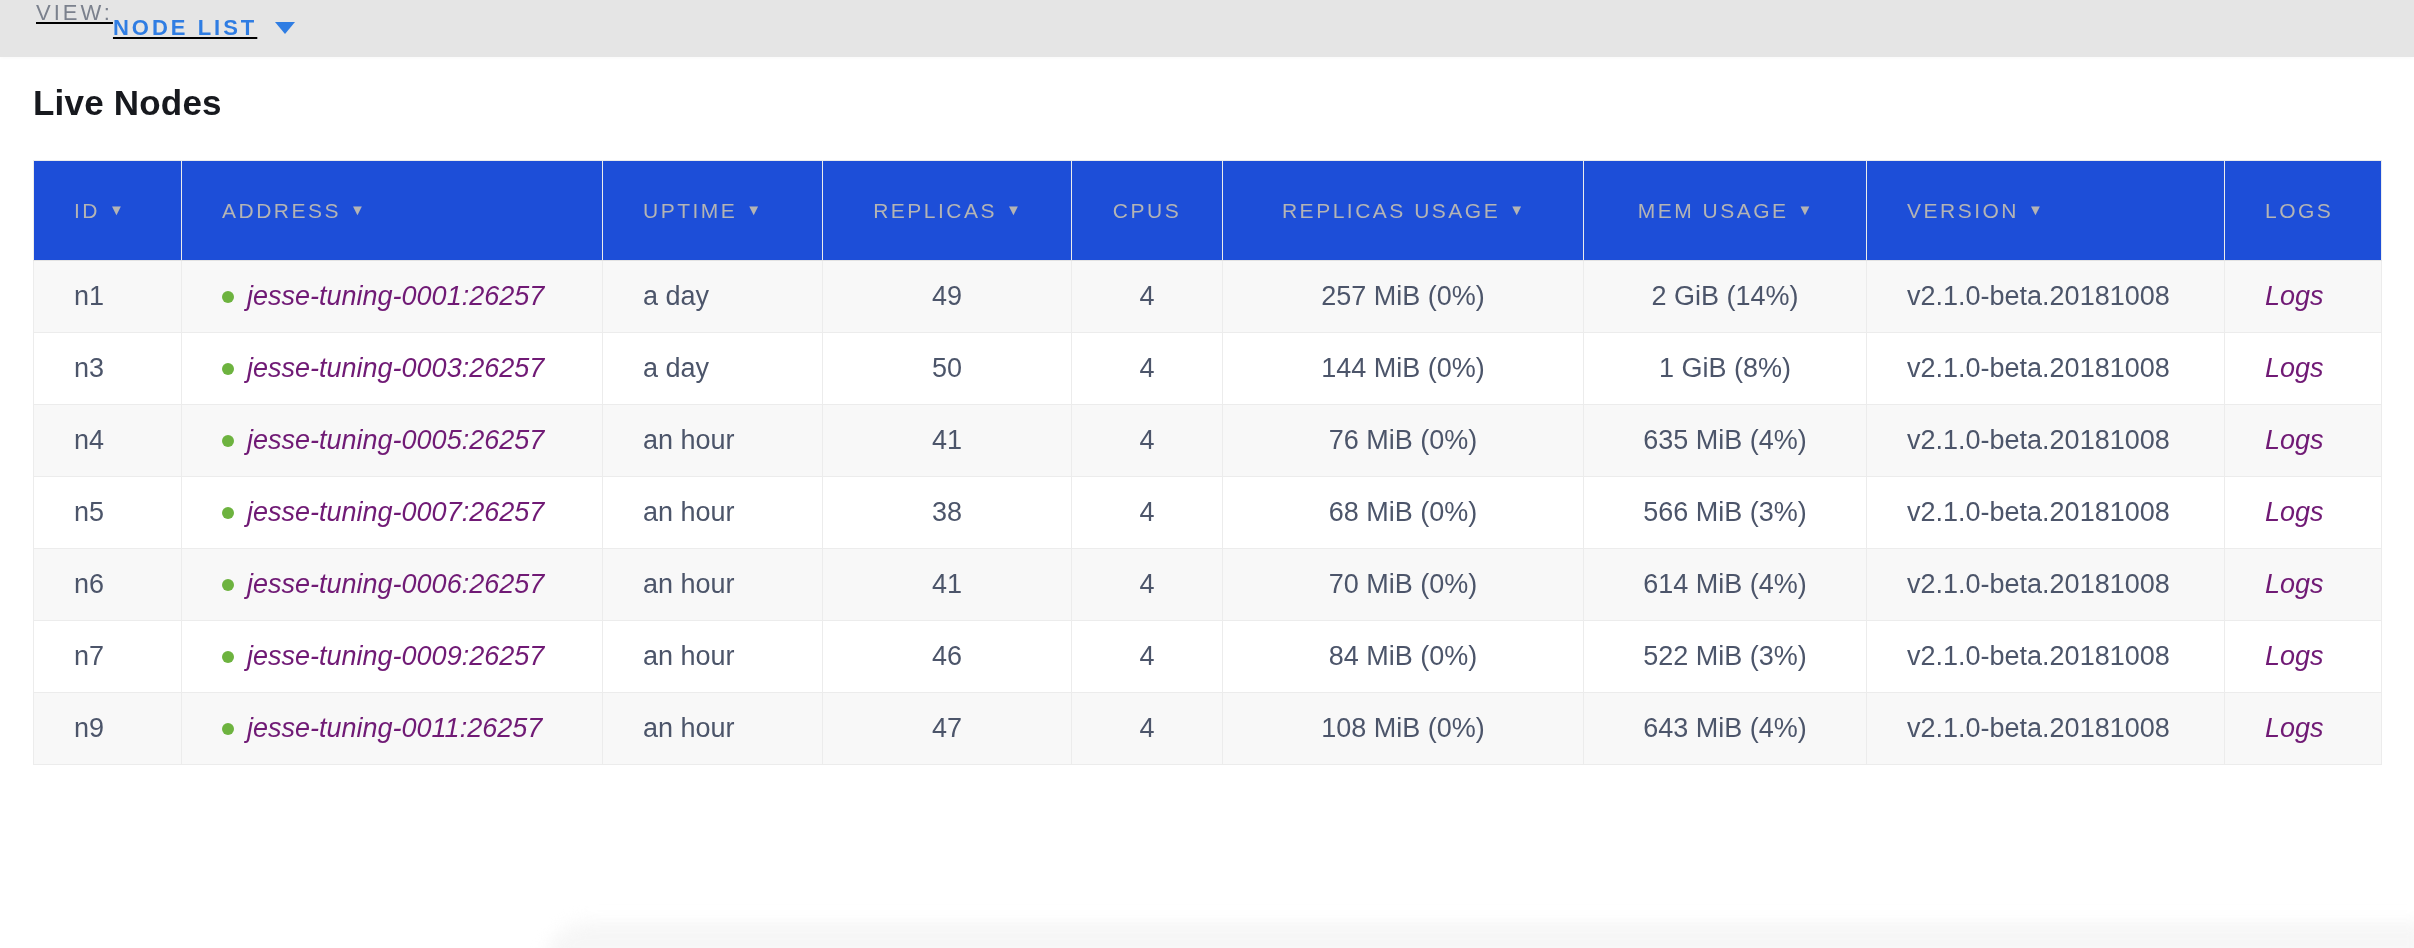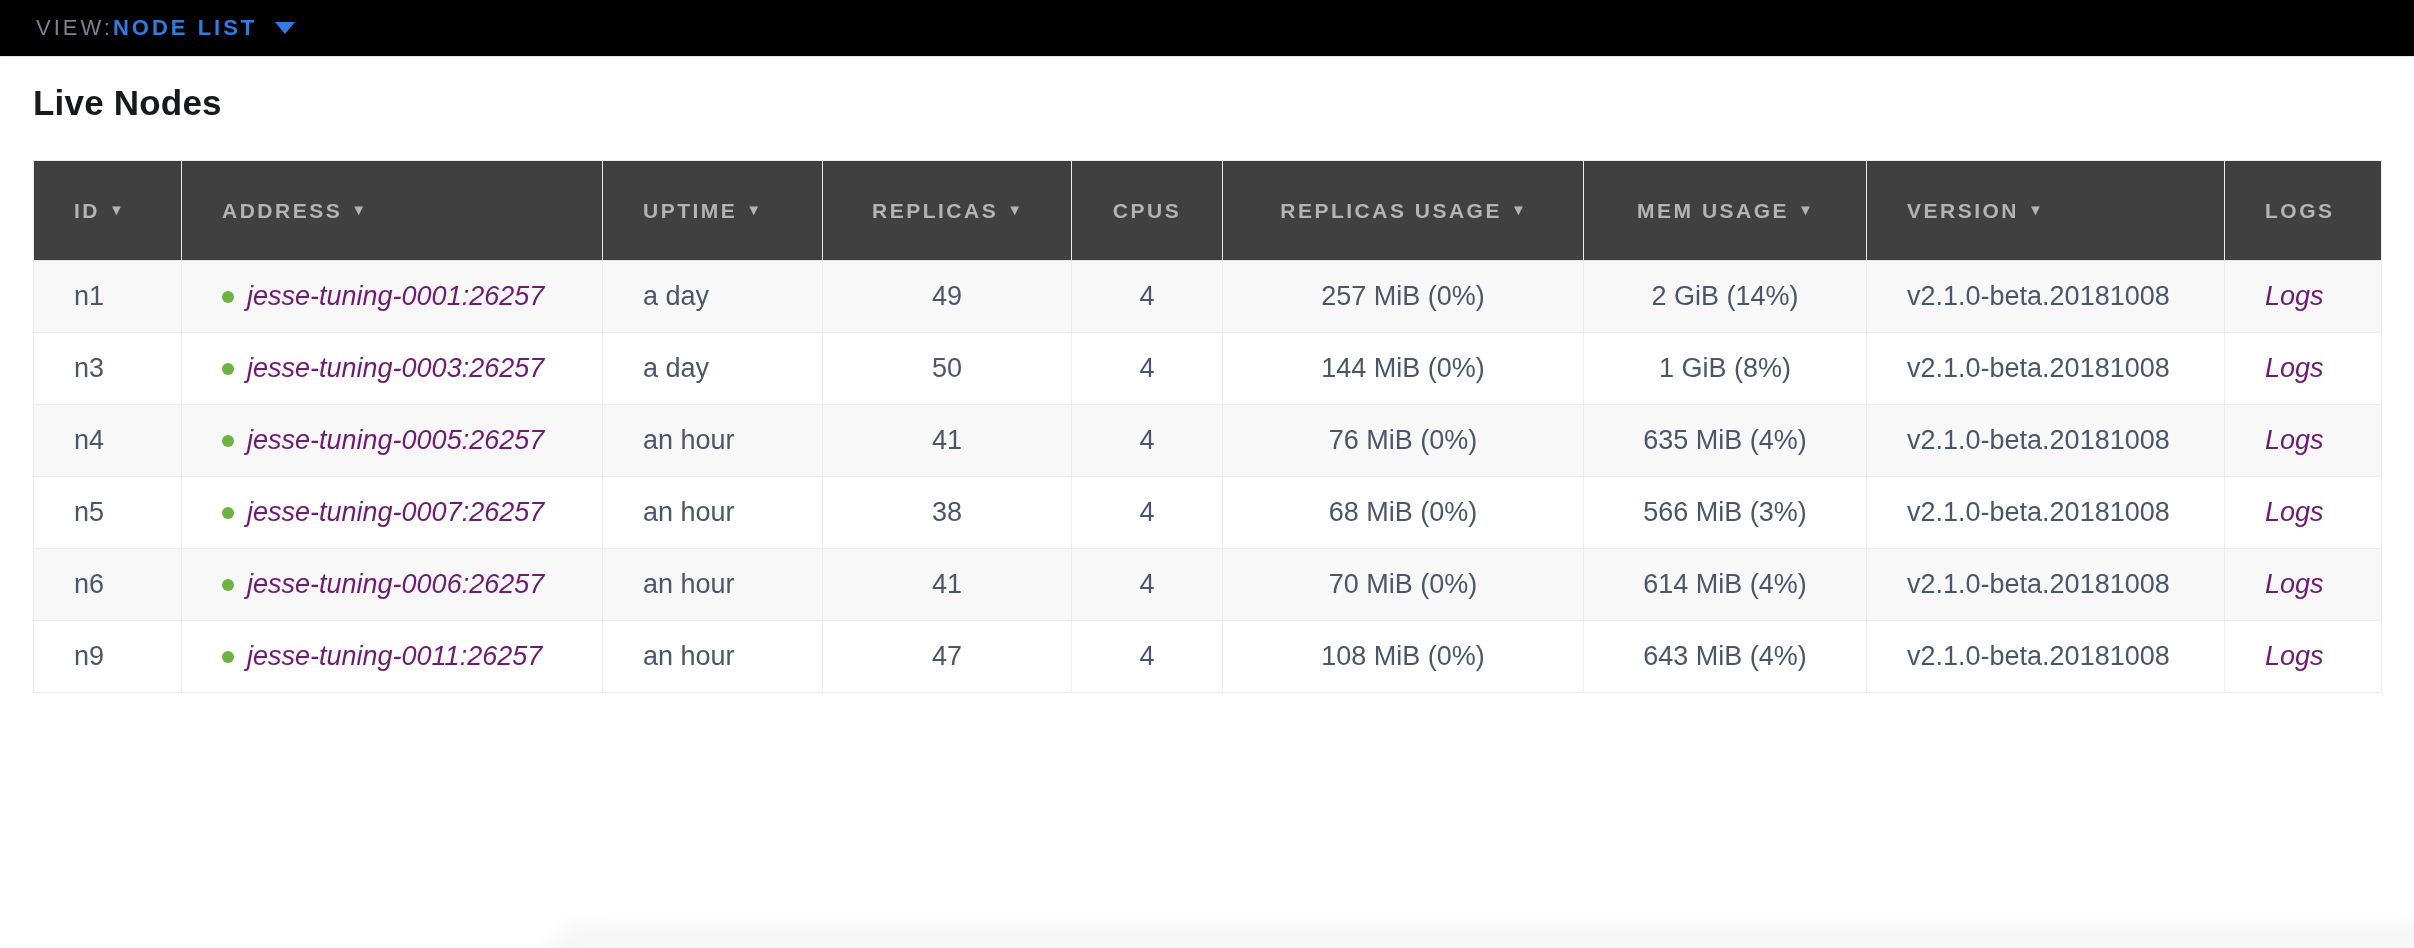--- a/index.html
+++ b/index.html
@@ -1,40 +1,40 @@
 <!DOCTYPE html>
 <html><head>
 <meta charset="utf-8">
 <style>
   * { margin:0; padding:0; box-sizing:border-box; }
   html,body { width:2414px; height:948px; background:#ffffff; overflow:hidden;
     font-family:"Liberation Sans", sans-serif; position:relative; }
 
   
-  .topbar { height:57px; background:#000000; border-bottom:1px solid #e5e5e5;
-    display:flex; align-items:center; padding-left:36px;
+  .topbar { height:57px; background:#e5e5e5; border-bottom:1px solid #e5e5e5;
+    display:flex; padding-left:36px;
     box-shadow:0 2px 3px rgba(0,0,0,0.02);text-decoration:underline; }
   .view-label { font-size:22px; letter-spacing:3px; color:#7b818d; }
   .view-select { display:flex; align-items:center; background:none; border:none;
     cursor:pointer; font-family:inherit; }
   .view-value { font-size:22px; letter-spacing:3px; color:#2f7de3; font-weight:700; }
   .caret { width:0; height:0; border-left:10px solid transparent;
     border-right:10px solid transparent; border-top:12px solid #2f7de3;
     margin-left:18px; display:inline-block; }
 
   
   .page-title { margin:26px 0 0 33px; font-size:35px; font-weight:700;
     color:#17191e; letter-spacing:0.2px; }
 
   
   table.nodes { border-collapse:collapse; table-layout:fixed; width:2348px;
     margin:37px 0 0 33px; background:#ffffff; }
   th, td { border:1px solid #ececec; vertical-align:middle; }
-  thead th { height:100px; font-size:21px; font-weight:700; letter-spacing:2.5px;
-    color:#b4b4b4; background:#404040; border-bottom:1px solid #e3e3e3;
+  thead th { height:100px; font-size:21px; font-weight:400; letter-spacing:2.5px;
+    color:#b4b4b4; background:#1d4ed8; border-bottom:1px solid #e3e3e3;
     padding:0 40px; white-space:nowrap; }
   tbody td { height:72px; font-size:27px; color:#4c556a; padding:0 40px;
     white-space:nowrap; overflow:hidden; }
   tbody tr:nth-child(odd) td { background:#f8f8f8; }
   .al { text-align:left; }
   .ar { text-align:center; }
   .sort-arrow { font-size:15px; color:#b4b4b4; margin-left:9px;
     display:inline-block; transform:translateY(-3px); letter-spacing:0; }
   a.link { color:#701a75; text-decoration:none; cursor:pointer;font-style:italic; }
   .status-dot { display:inline-block; width:12px; height:12px; border-radius:50%;
@@ -133,20 +133,31 @@
         <td class="al"><span class="status-dot"></span><a class="link">jesse-tuning-0006:26257</a></td>
         <td class="al">an hour</td>
         <td class="ar">41</td>
         <td class="ar">4</td>
         <td class="ar">70 MiB (0%)</td>
         <td class="ar">614 MiB (4%)</td>
         <td class="al">v2.1.0-beta.20181008</td>
         <td class="al"><a class="link">Logs</a></td>
       </tr>
       <tr>
+        <td class="al">n7</td>
+        <td class="al"><span class="status-dot"></span><a class="link">jesse-tuning-0009:26257</a></td>
+        <td class="al">an hour</td>
+        <td class="ar">46</td>
+        <td class="ar">4</td>
+        <td class="ar">84 MiB (0%)</td>
+        <td class="ar">522 MiB (3%)</td>
+        <td class="al">v2.1.0-beta.20181008</td>
+        <td class="al"><a class="link">Logs</a></td>
+      </tr>
+      <tr>
         <td class="al">n9</td>
         <td class="al"><span class="status-dot"></span><a class="link">jesse-tuning-0011:26257</a></td>
         <td class="al">an hour</td>
         <td class="ar">47</td>
         <td class="ar">4</td>
         <td class="ar">108 MiB (0%)</td>
         <td class="ar">643 MiB (4%)</td>
         <td class="al">v2.1.0-beta.20181008</td>
         <td class="al"><a class="link">Logs</a></td>
       </tr>

